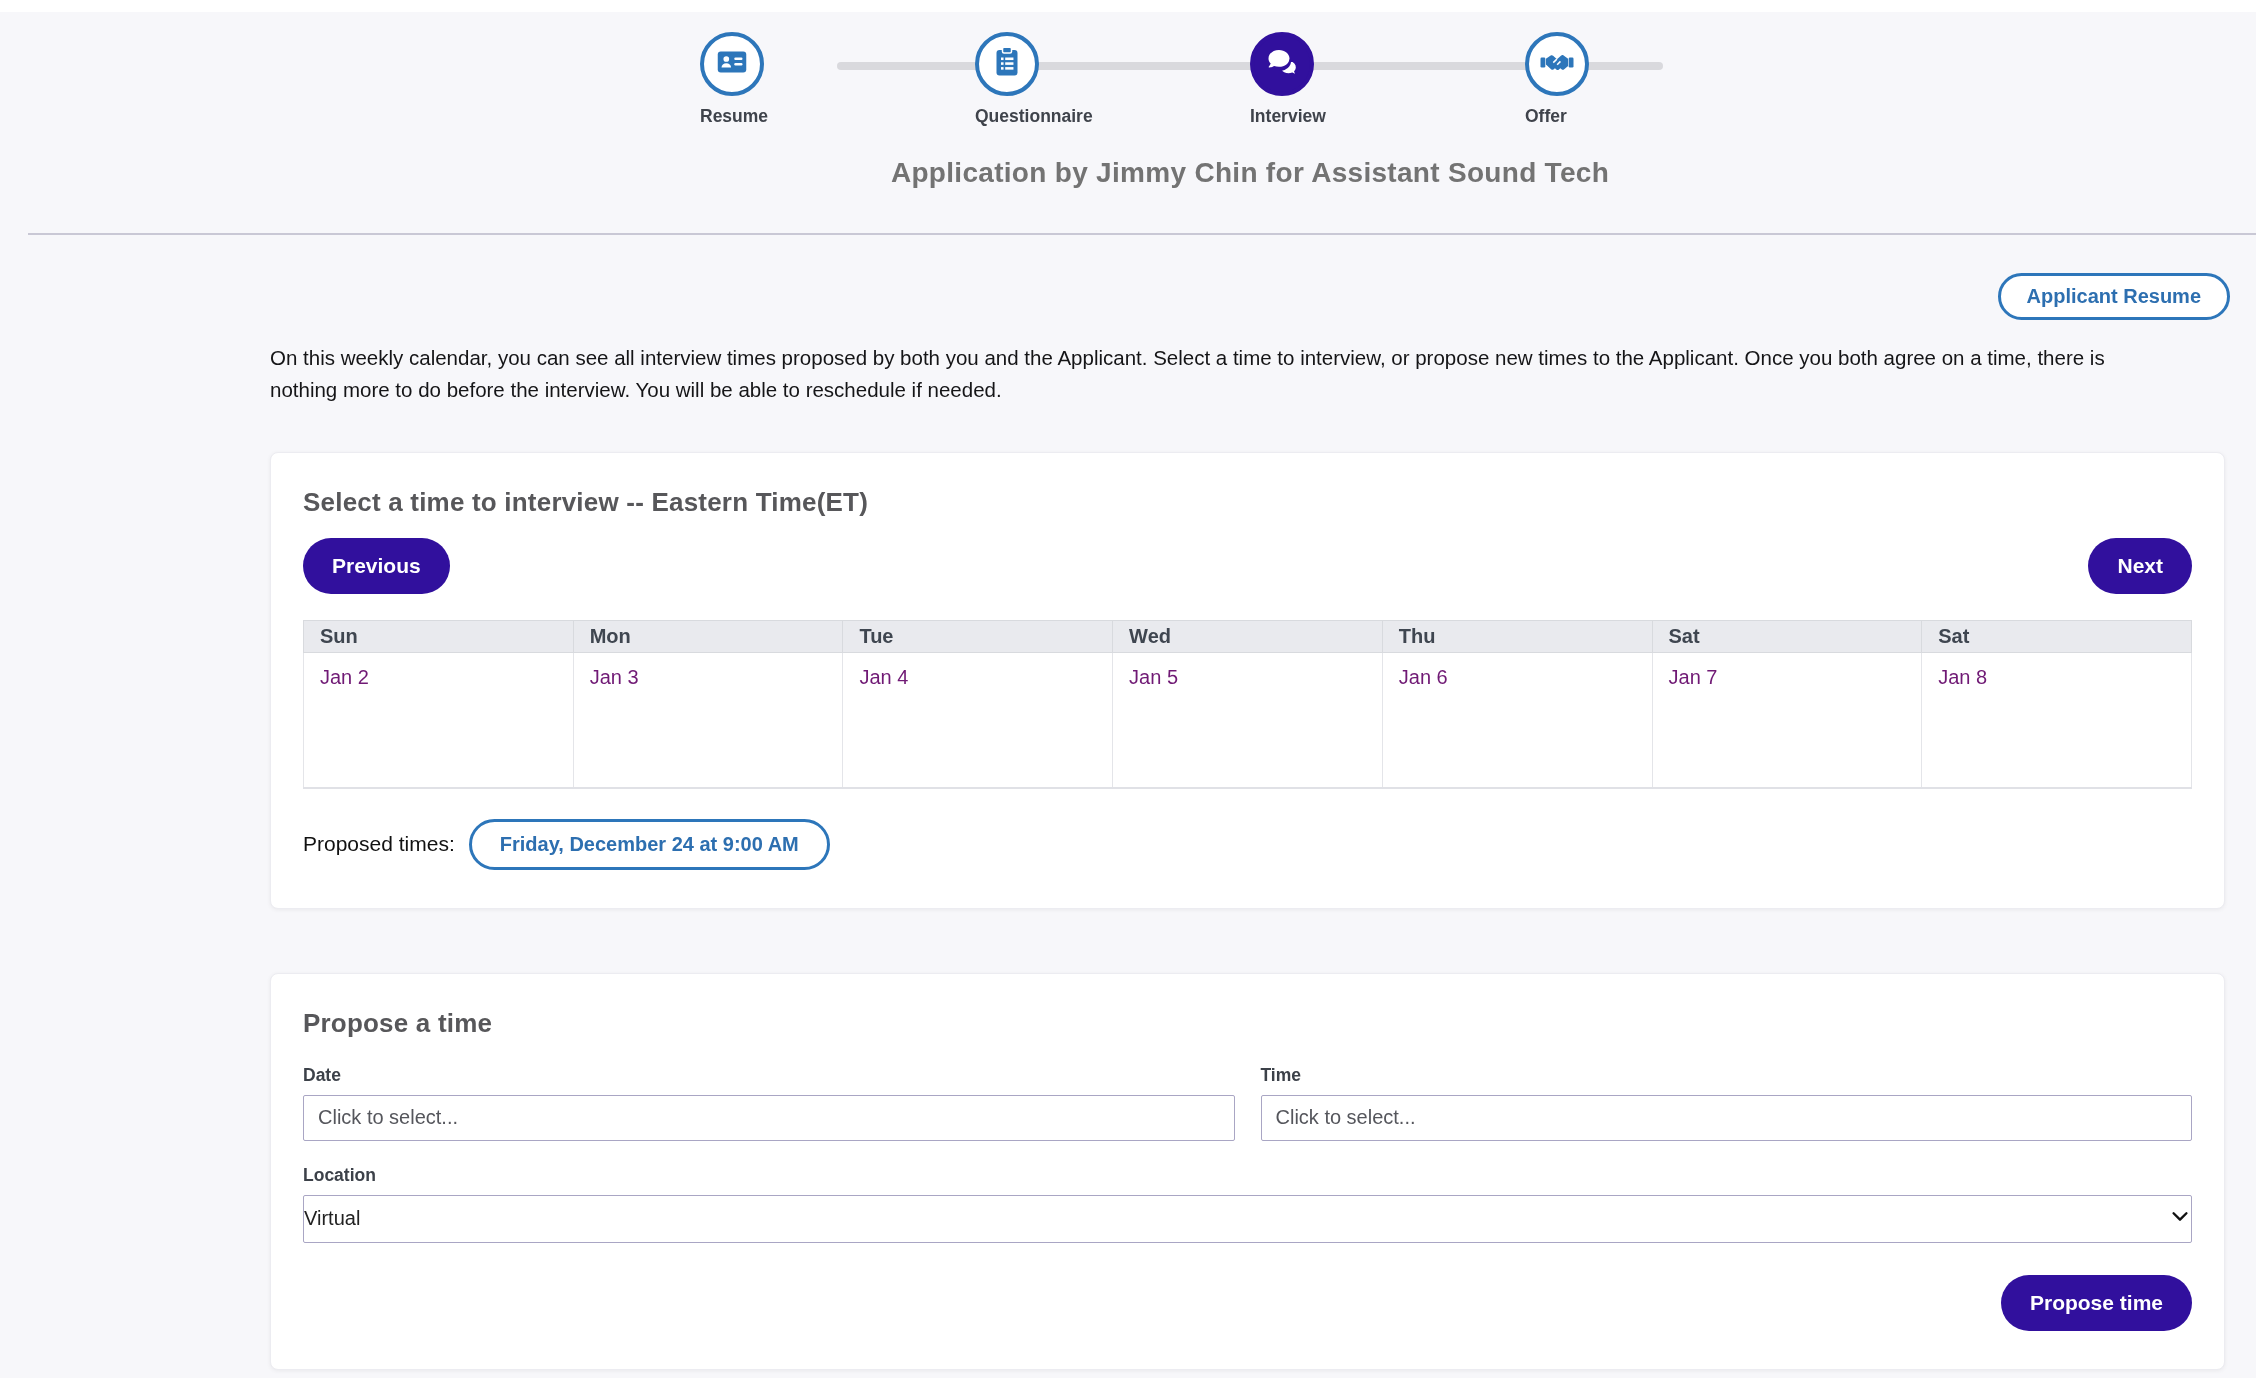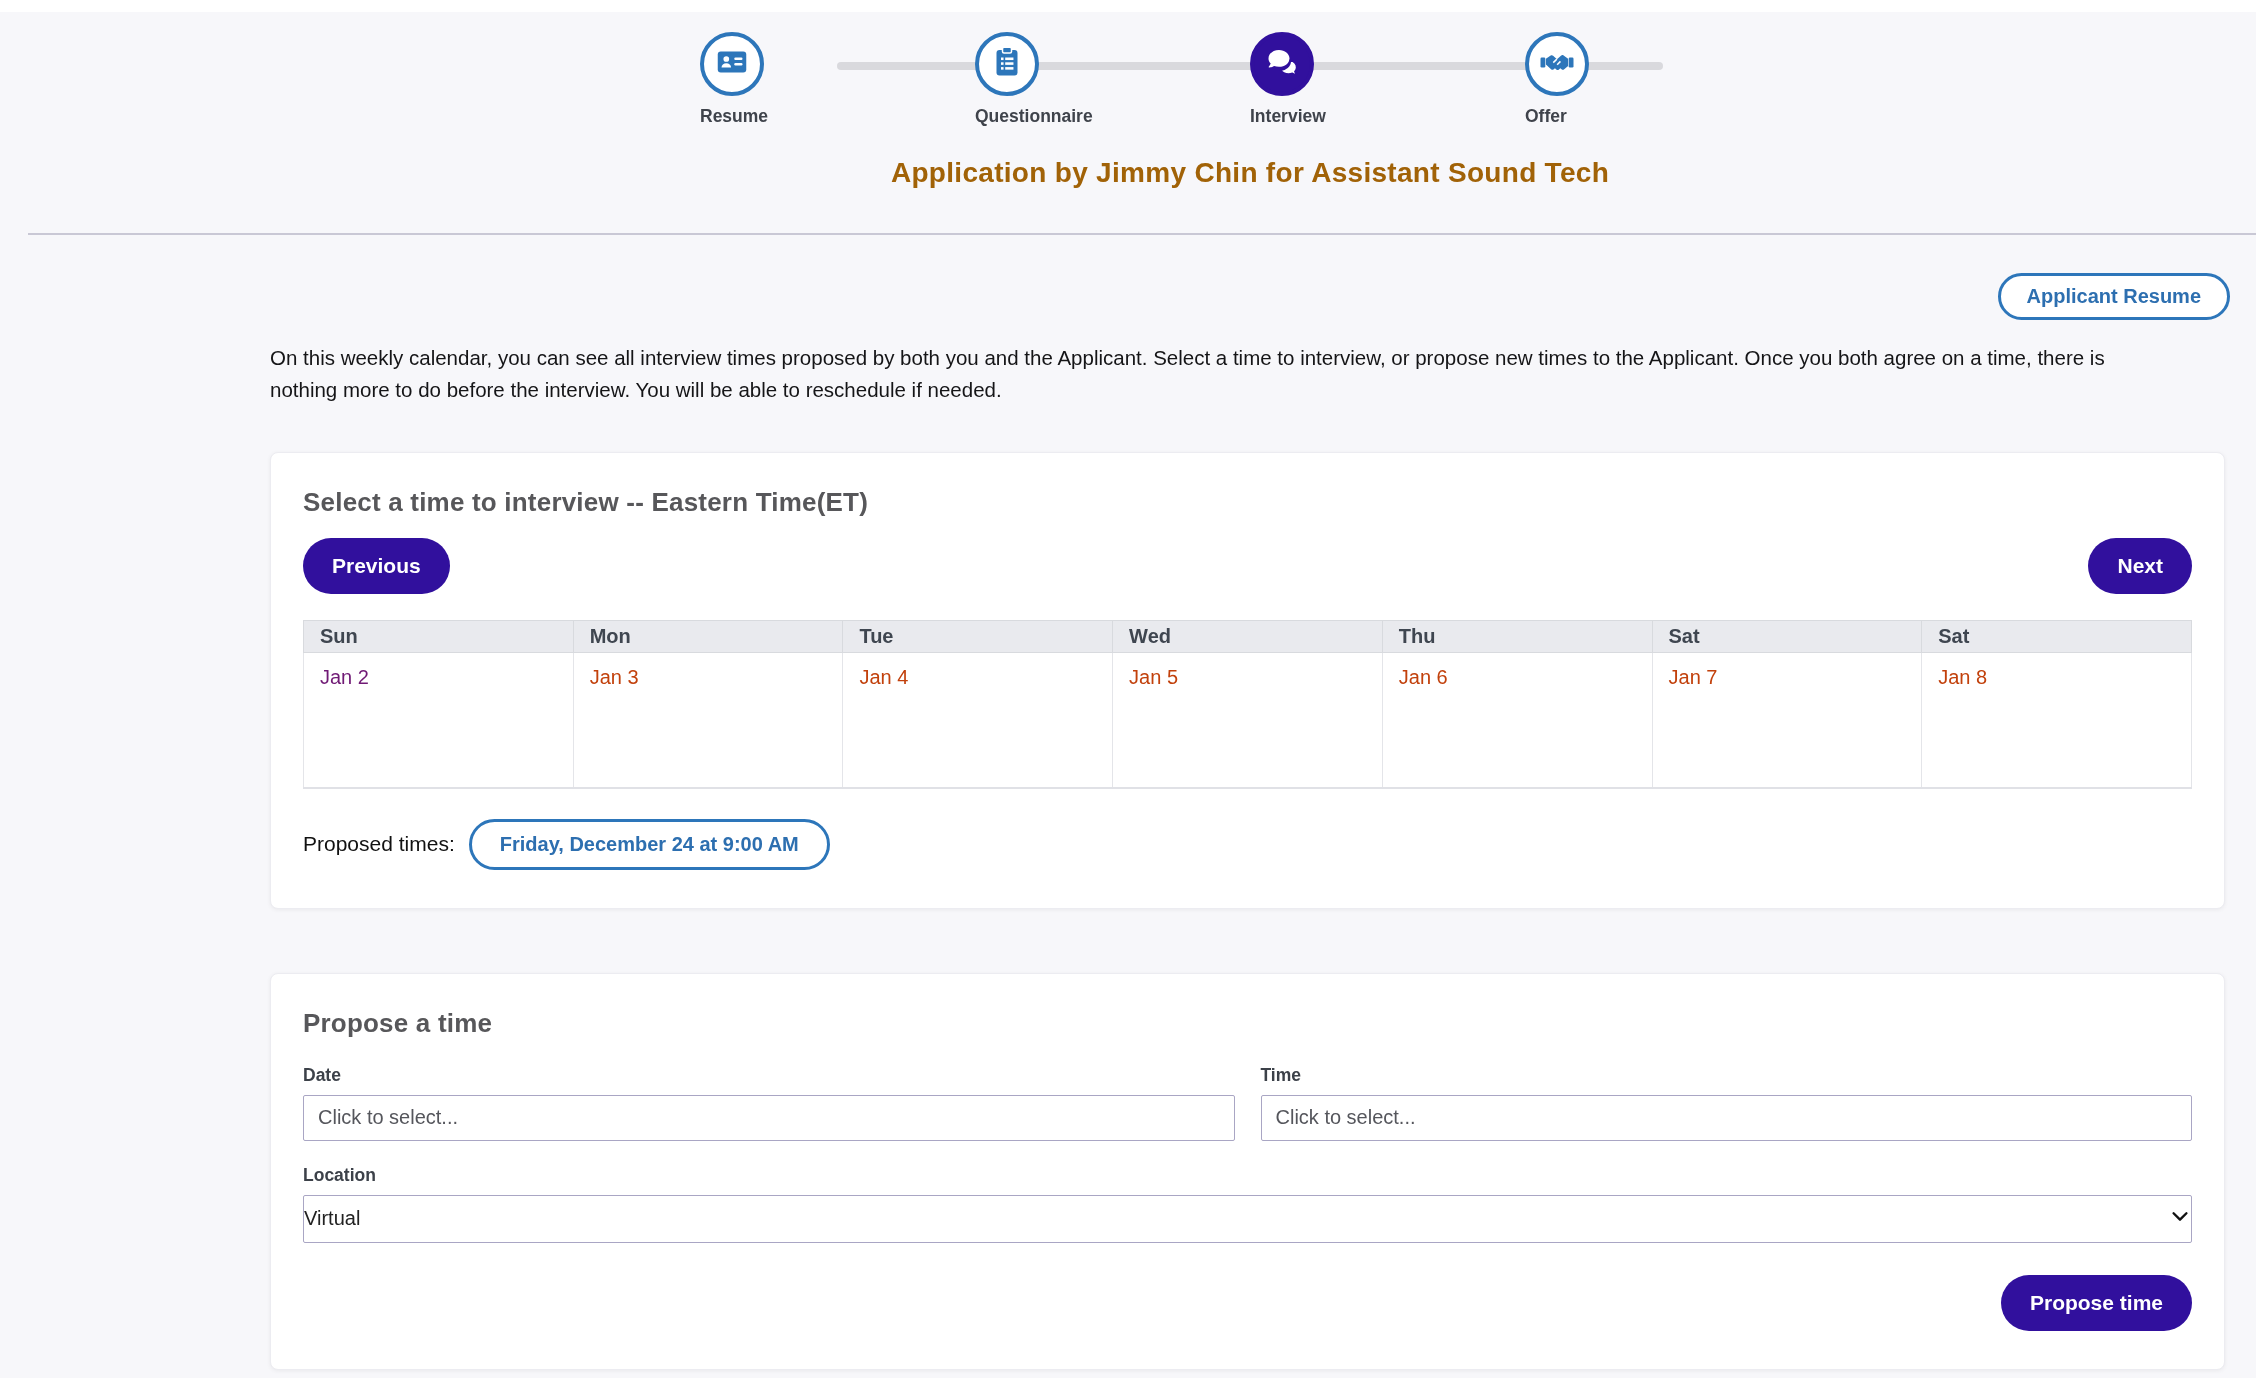--- a/index.html
+++ b/index.html
@@ -25,21 +25,21 @@
     width:64px; height:64px; border-radius:50%; background:#ffffff;
     border:4px solid #2d76ba; display:flex; align-items:center; justify-content:center;
     z-index:1;
   }
   .step.active .step-circle { background:#31109d; border-color:#31109d; }
   .step-circle svg { width:36px; height:36px; }
   .step-label { margin-top:10px; font-size:17.5px; font-weight:bold; color:#3f434b; }
 
   .page-title {
     margin-top:30px; text-align:center;
-    font-size:28px; font-weight:bold; color:#a16207; letter-spacing:.3px;
+    font-size:28px; font-weight:bold; color:#737373; letter-spacing:.3px;
   }
 
   .divider { margin:44px 0 0 28px; border-top:2px solid #c9c8d5; }
 
   
   .details-row { display:flex; justify-content:flex-end; padding-right:26px; margin-top:38px; }
   .pill-outline-btn {
     background:#ffffff; border:3px solid #2d76ba; color:#2d6fb0;
     font-family:inherit; font-size:20px; font-weight:bold;
     border-radius:999px; padding:9px 26px; cursor:pointer;
@@ -67,21 +67,21 @@
 
   
   table.week { width:100%; border-collapse:collapse; margin-top:26px; }
   table.week th {
     background:#e9eaee; border:1px solid #d8dade;
     text-align:left; padding:4px 16px; font-size:20px; color:#3f4650;
   }
   table.week td {
     height:135px; vertical-align:top; background:#ffffff;
     border-right:1px solid #e4e5e9; border-bottom:2px solid #e0e1e6;
-    padding:13px 16px; font-size:20px; color:#c2410c;
+    padding:13px 16px; font-size:20px; color:#701a75;
   }
   table.week td:first-child { border-left:1px solid #e4e5e9; }
   table.week td.today { color:#701a75; }
 
   .proposed-row { display:flex; align-items:center; margin-top:30px; }
   .proposed-label { font-size:21px; color:#111; }
   .proposed-pill {
     margin-left:14px; background:#ffffff; border:3px solid #2d76ba; color:#2d6fb0;
     font-family:inherit; font-size:20px; font-weight:bold;
     border-radius:999px; padding:11px 28px; cursor:pointer;

